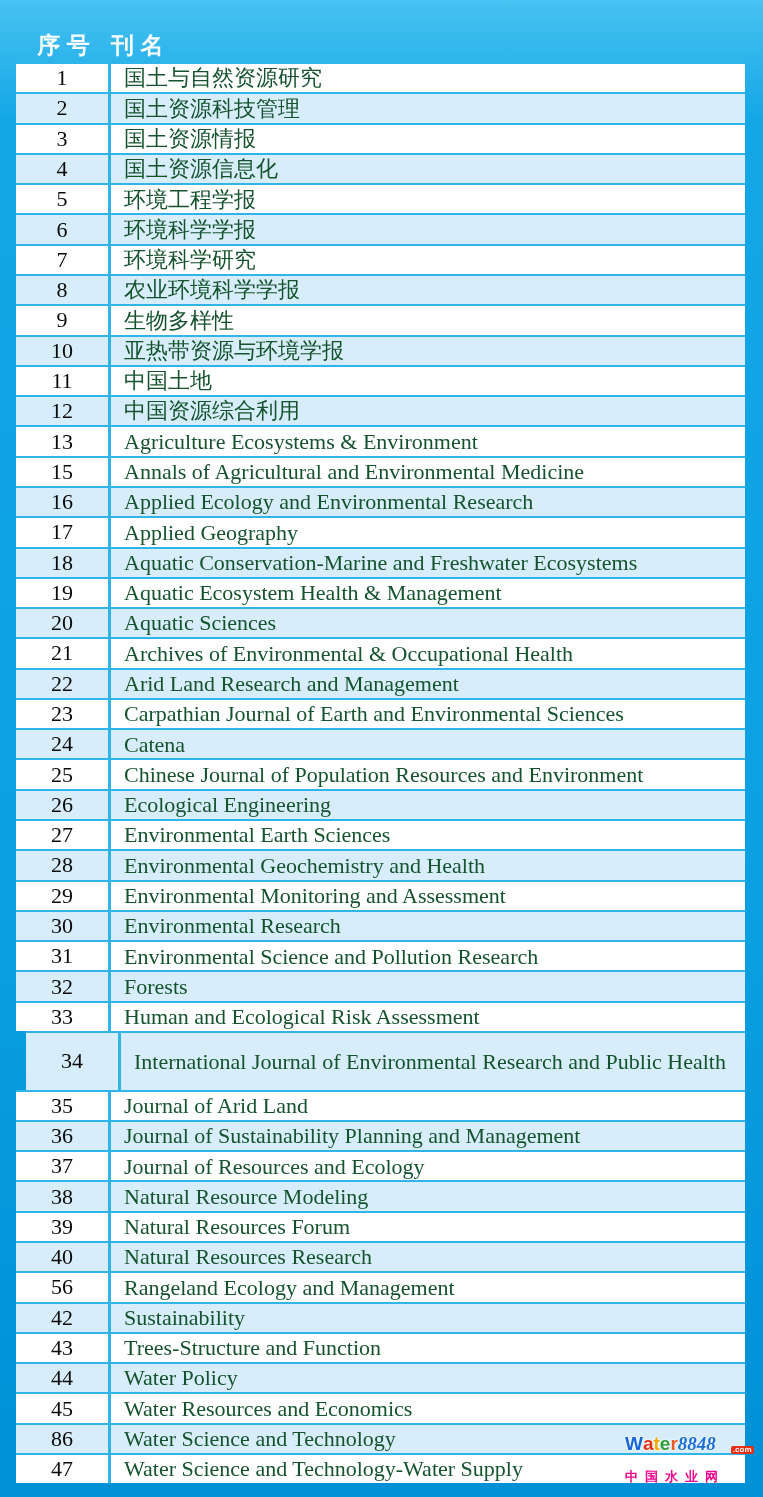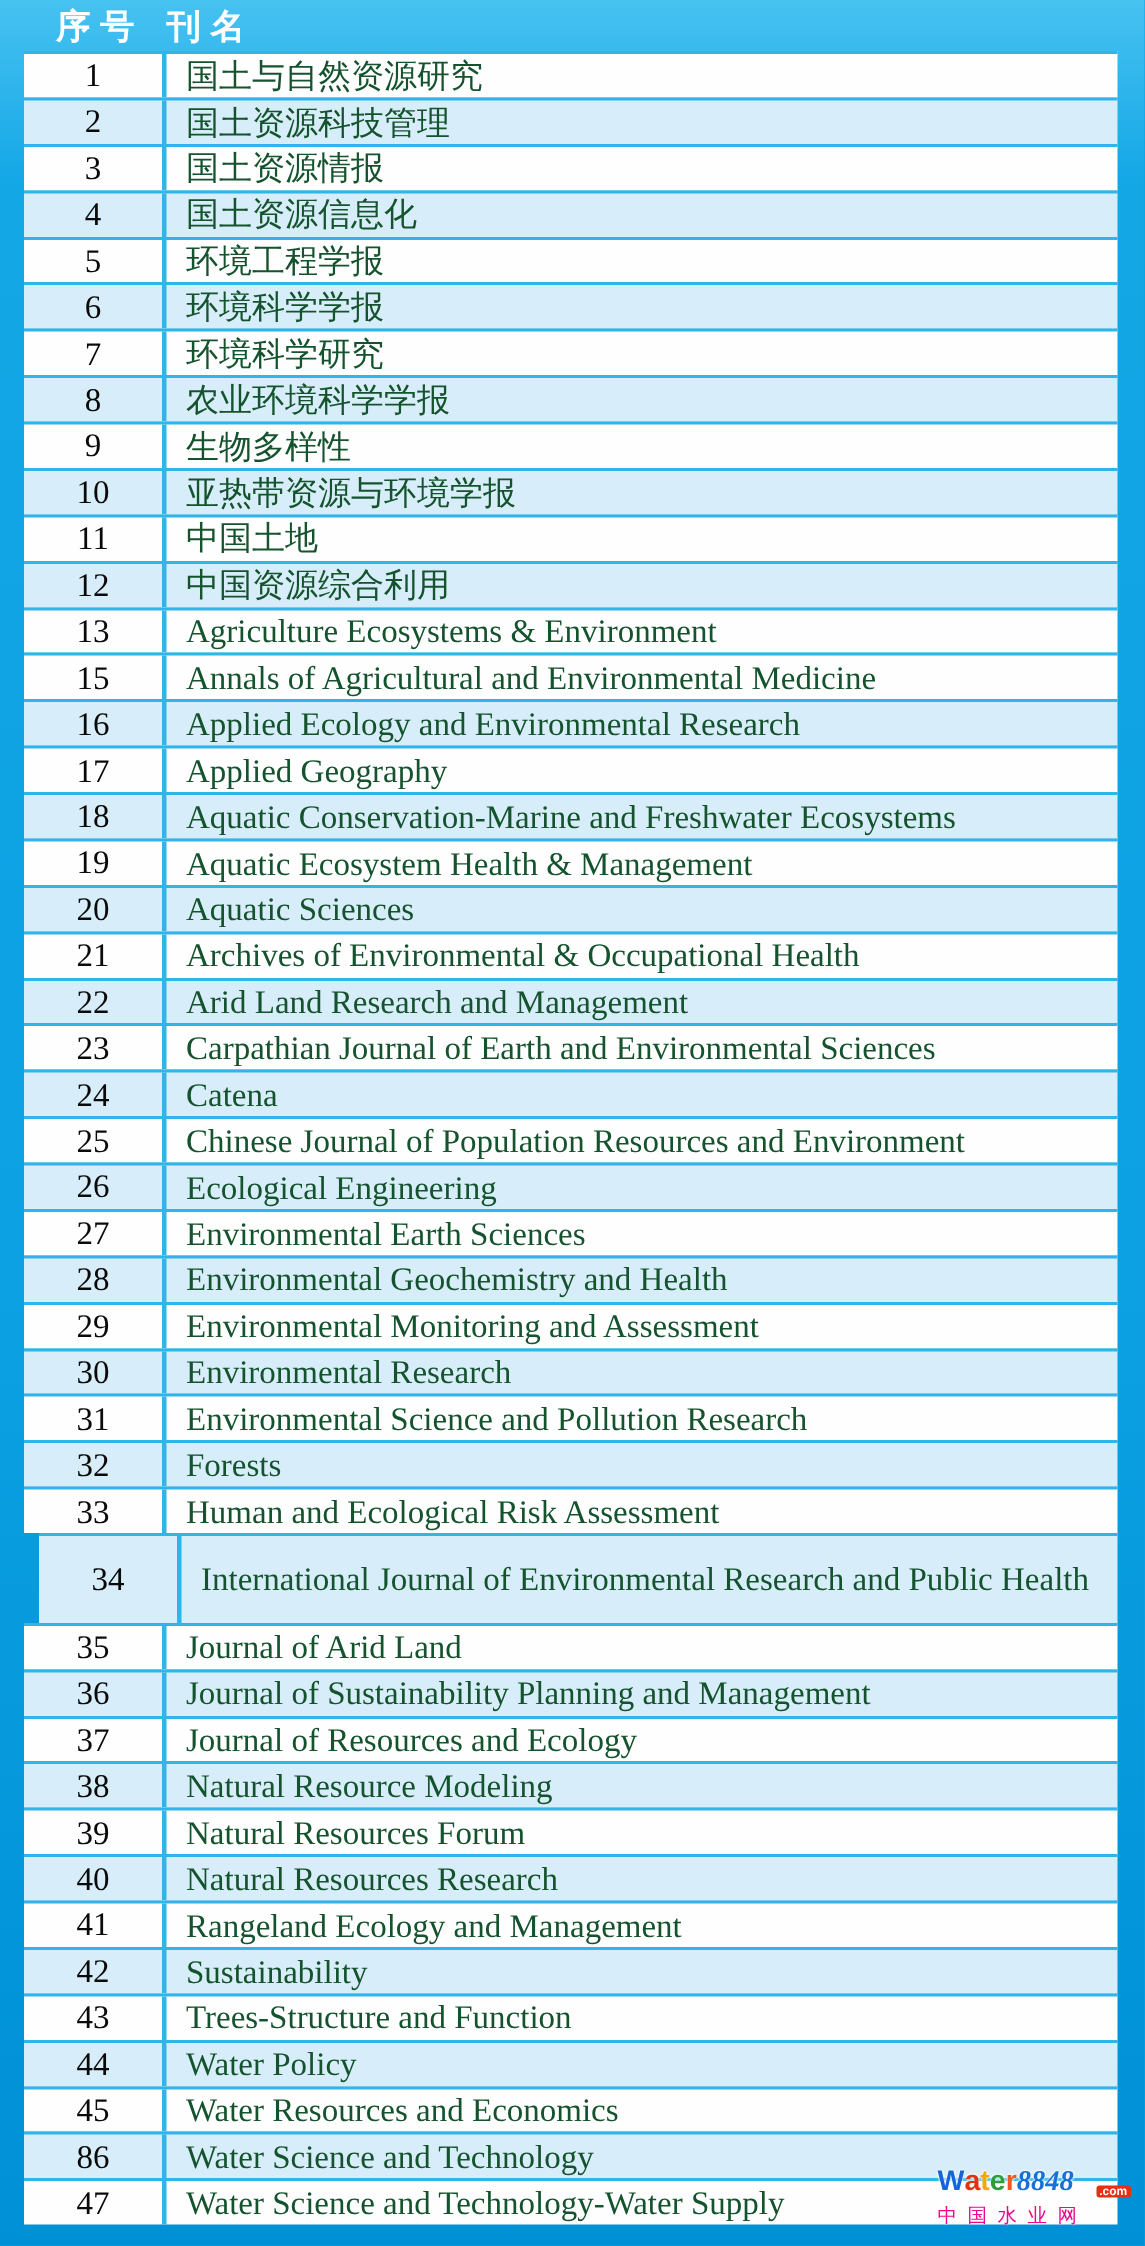--- a/index.html
+++ b/index.html
@@ -4,21 +4,21 @@
 <style>
   html,body{margin:0;padding:0;}
   body{
     width:763px;height:1497px;position:relative;overflow:hidden;
     font-family:"Liberation Serif",serif;
     background:#0aa2e3;
   }
   .frame{
     position:absolute;inset:0;
     background:linear-gradient(180deg,#47c2f1 0%,#14a7e6 8%,#0aa0e2 60%,#0090d5 100%);
-    padding:0 18px 14px 16px;
+    padding:28px 18px 14px 16px;
     box-sizing:border-box;
   }
   .journal-table{
     width:100%;height:100%;
     display:flex;flex-direction:column;
   }
   .header-row{
     height:34px;flex:0 0 34px;
     display:flex;align-items:center;
     color:#ffffff;
@@ -71,24 +71,24 @@
   }
   .wm-tld{
     font-size:8px;color:#ffffff;background:#e53012;
     padding:0 2px;border-radius:2px;margin-left:15px;
     font-style:normal;font-weight:bold;
     text-shadow:none;
     align-self:flex-end;
   }
   .wm-line2{
     font-family:"Liberation Sans",sans-serif;
-    font-weight:normal;font-size:13px;
+    font-weight:bold;font-size:13px;
     color:#f2058d;
     letter-spacing:7px;
-    margin-top:5px;
+    margin-top:16px;
     text-shadow:0 0 2px rgba(255,255,255,.7);
     white-space:nowrap;
   }
 </style>
 </head>
 <body>
 
 <div class="frame">
   <div class="journal-table">
     <div class="header-row">
@@ -246,21 +246,21 @@
       </div>
       <div class="table-row odd">
         <div class="cell-index">39</div>
         <div class="cell-name">Natural Resources Forum</div>
       </div>
       <div class="table-row even">
         <div class="cell-index">40</div>
         <div class="cell-name">Natural Resources Research</div>
       </div>
       <div class="table-row odd">
-        <div class="cell-index">41</div>
+        <div class="cell-index">56</div>
         <div class="cell-name">Rangeland Ecology and Management</div>
       </div>
       <div class="table-row even">
         <div class="cell-index">42</div>
         <div class="cell-name">Sustainability</div>
       </div>
       <div class="table-row odd">
         <div class="cell-index">43</div>
         <div class="cell-name">Trees-Structure and Function</div>
       </div>

